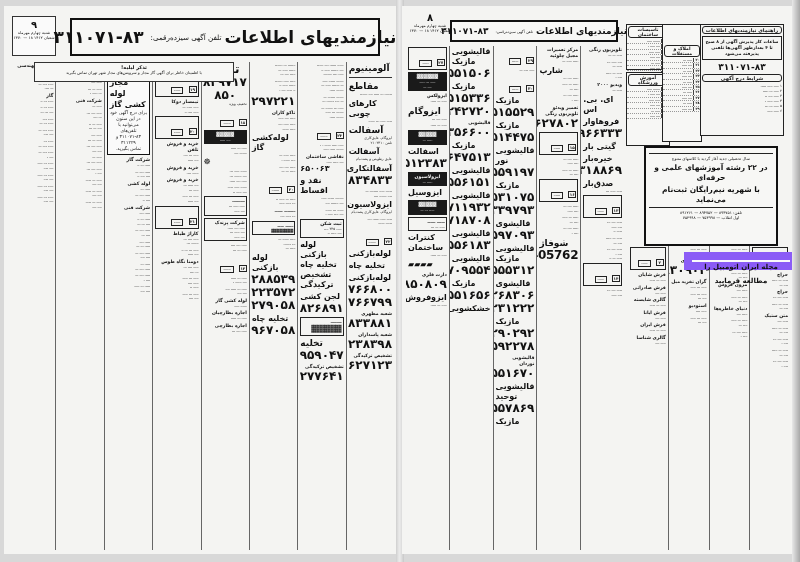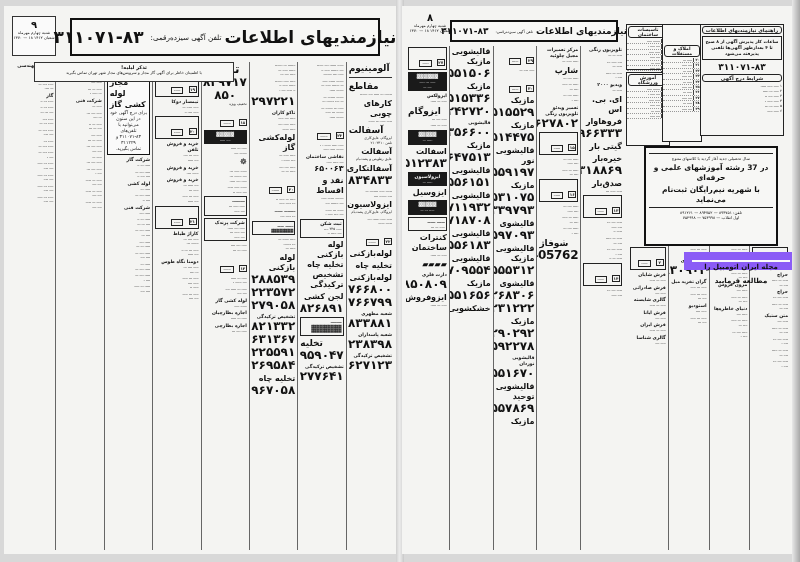--- a/index.html
+++ b/index.html
@@ -44,21 +44,21 @@
   .left .cols { top: 56px; bottom: 4px; }
   .right .cols { top: 40px; bottom: 4px; }
   .col { flex: 1; border-left: 1px solid #666; padding: 1px 2px; overflow: hidden;
     display:flex; flex-direction: column; gap: 2px; }
   .col:last-child { border-left: none; }
 
   .ad { direction: rtl; text-align: right; }
   .ad .t { font-size: 4.6px; font-weight: bold; line-height: 6px; }
   .ad .l { font-size: 3.6px; line-height: 4.6px; color:#222; }
   .ad .big { font-size: 12px; font-weight: bold; line-height: 13px; letter-spacing: -0.3px; text-align:center; }
-  .ad .mid { font-size: 8px; font-weight: bold; line-height: 10px; text-align:right; }
+  .ad .mid { font-size: 8px; font-weight: bold; line-height: 10px; text-align:left; }
   .ad .hd { font-size: 9px; font-weight: bold; line-height: 11px; text-align:left; }
   .ad.boxed { border: 1px solid #222; padding: 1px; }
   .ad.inv { background: #1a1a1a; color: #f4f4f4; text-align:center; padding: 2px; }
   .ad.inv .l { color:#ddd; }
   .rule { height: 1px; background: #333; margin: 1px 0; }
   .tag { display:inline-block; border:1px solid #222; font-size:3.6px; padding:0 2px; line-height:5px; }
   .tagnum { display:inline-block; border:1px solid #222; font-size:4px; font-weight:bold; width:8px; text-align:center; line-height:5px; }
 
   
   .notice { position:absolute; left: 30px; top: 56px; width: 200px; height: 20px;
@@ -296,27 +296,20 @@
         <div class="ad">
             <div class="l">ـــــ ــــــ ـــ</div>
             <div class="l">ـــ ـــــــ</div>
             <div class="l">ـــــ ـــ</div>
           </div>
         <div class="ad">
             <div class="mid">لوله بازکنی</div>
             <div class="big">۲۸۸۵۳۹</div>
             <div class="big">۲۲۳۵۷۲</div>
             <div class="big">۲۷۹۰۵۸</div>
-          </div>
-        <div class="ad">
-            <div class="t">تشخیص ترکیدگی</div>
-            <div class="big">۸۲۱۳۳۲</div>
-            <div class="big">۶۳۱۳۶۷</div>
-            <div class="big">۲۲۵۵۹۱</div>
-            <div class="big">۲۶۹۵۸۴</div>
           </div>
         <div class="ad">
             <div class="mid">تخلیه چاه</div>
             <div class="big">۹۶۷۰۵۸</div>
           </div>
       </div>
 
       <div class="col">
         <div class="ad">
             <div class="big">تلفن ۸۳۹۷۱۷</div>
@@ -1127,21 +1120,21 @@
         <div class="ad">
             <div class="t">گالری شناسا</div>
             <div class="l">ـــــ ــــ</div>
           </div>
       </div>
     </div>
 
     <div class="bell-ad">
       <div class="bell-sep"></div>
       <div class="bell-l">سال تحصیلی جدید آغاز گردید با کلاسهای متنوع</div>
-      <div class="bell-main">در 37 رشته آموزشهای علمی و حرفه‌ای</div>
+      <div class="bell-main">در ۲۲ رشته آموزشهای علمی و حرفه‌ای</div>
       <div class="bell-main">با شهریه نیم‌رایگان ثبت‌نام می‌نماید</div>
       <div class="bell-sep"></div>
       <div class="bell-l">تلفن: ۸۹۴۷۵۱ — ۸۹۴۷۵۲ — ۸۹۱۲۶۱</div>
       <div class="bell-l">اول انقلاب — ۷۵۳۹۹۸ — ۷۵۲۹۹۸</div>
     </div>
 
     <div class="auto-ad">مجله ایران اتومبیل را مطالعه فرمایید</div>
   </div>
 
   <div class="edge-shadow"></div>

